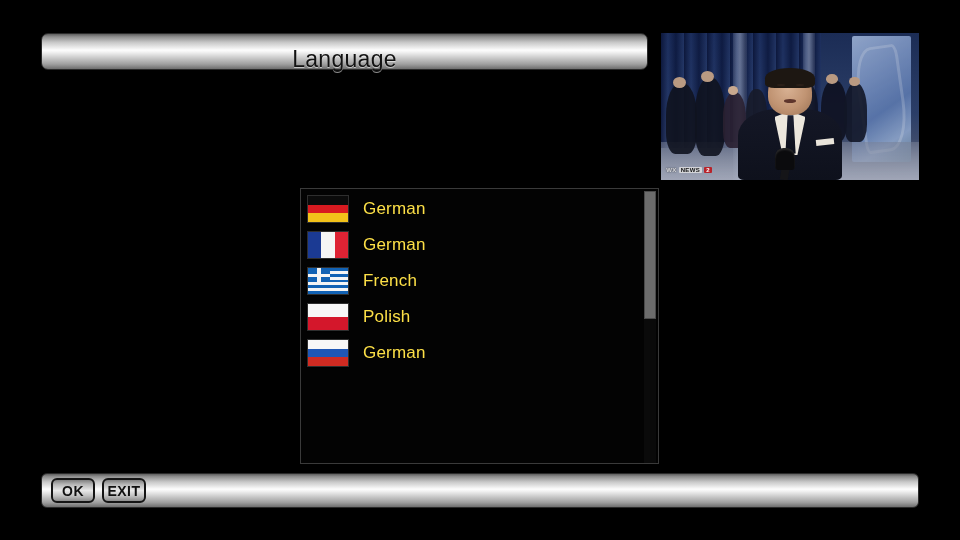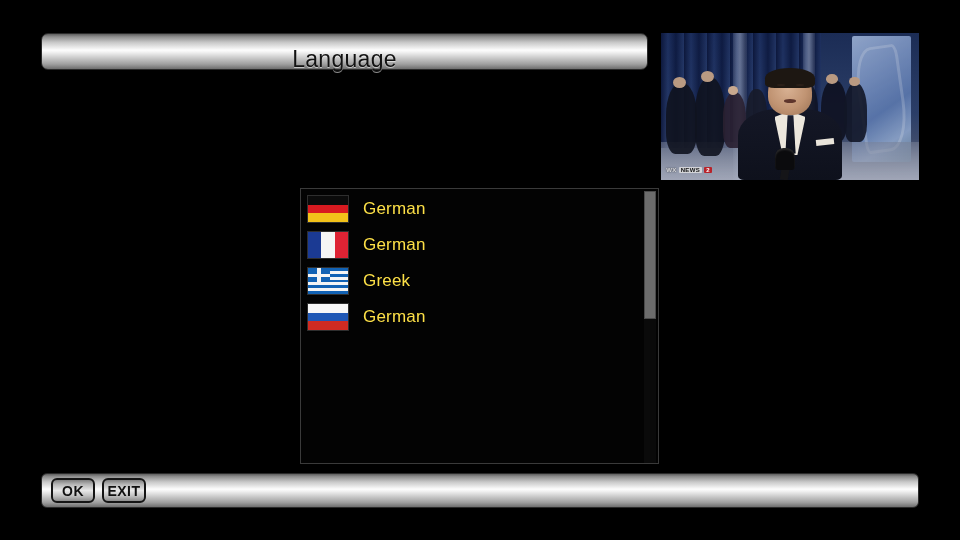--- a/index.html
+++ b/index.html
@@ -448,21 +448,28 @@
           <span class="flag flag-gr">
             <i class="s s1"></i>
             <i class="s s2"></i>
             <i class="s s3"></i>
             <i class="s s4"></i>
             <i class="s s5"></i>
             <i class="canton"></i>
             <i class="crossv"></i>
             <i class="crossh"></i>
           </span>
-          <span class="lang-label">Greek</span>
+          <span class="lang-label">French</span>
+        </div>
+        <div class="lang-row">
+          <span class="flag flag-pl">
+            <i></i>
+            <i></i>
+          </span>
+          <span class="lang-label">Polish</span>
         </div>
         <div class="lang-row">
           <span class="flag flag-ru">
             <i></i>
             <i></i>
             <i></i>
           </span>
           <span class="lang-label">German</span>
         </div>
       </div>

